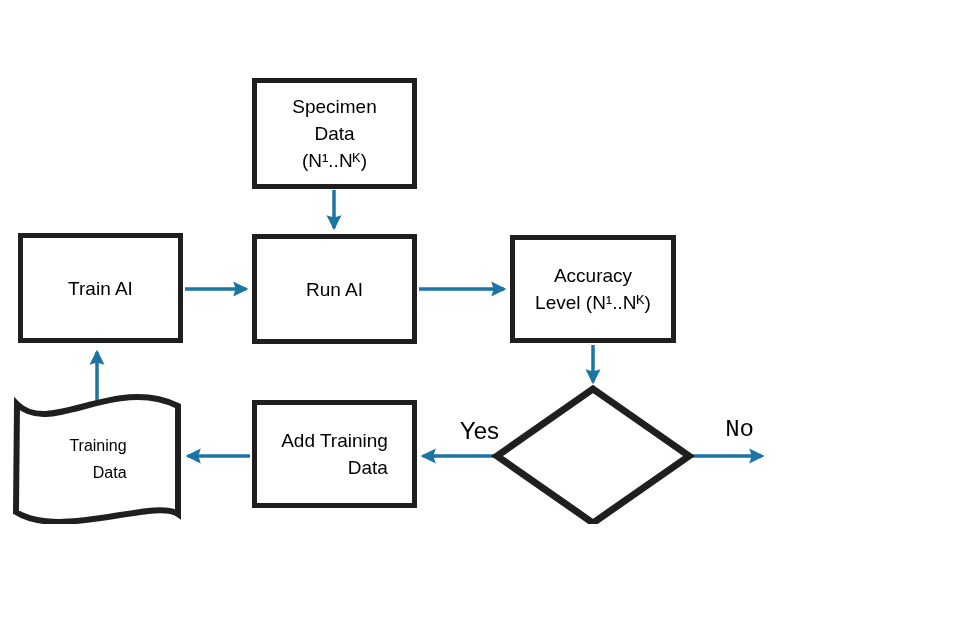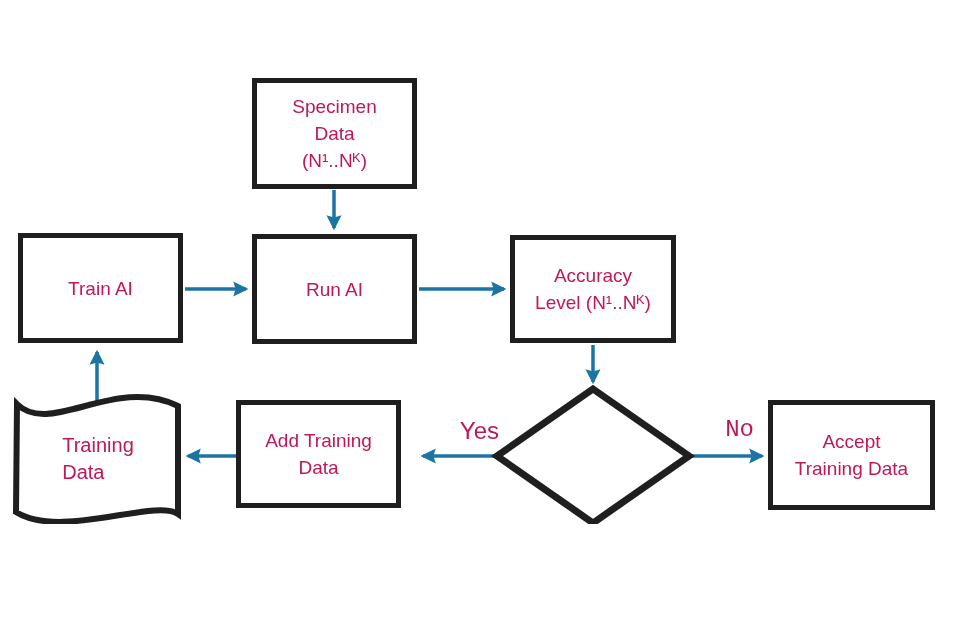--- a/index.html
+++ b/index.html
@@ -3,21 +3,21 @@
 <meta charset="utf-8">
 <style>
   html, body { margin: 0; padding: 0; background: #ffffff; }
   #canvas {
     position: relative;
     width: 960px;
     height: 524px;
     background: #ffffff;
     overflow: hidden;
     font-family: "Liberation Sans", "DejaVu Sans", sans-serif;
-    color: #be185d;
+    color: #000000;
   }
   #connectors {
     position: absolute;
     left: 0; top: 0;
     width: 960px; height: 640px;
   }
   .node {
     position: absolute;
     box-sizing: border-box;
     background: #ffffff;
@@ -28,22 +28,22 @@
     text-align: center;
     font-size: 19px;
     line-height: 27px;
     white-space: pre-line;
   }
   .shape-label {
     position: absolute;
     display: flex;
     align-items: center;
     justify-content: center;
-    text-align: left;
-    font-size: 20px;
+    text-align: right;
+    font-size: 16px;
     line-height: 27px;
     white-space: pre-line;
     background: transparent;
   }
   .edge-label {
     position: absolute;
     width: 64px;
     text-align: right;
     font-size: 24px;
     line-height: 22px;
@@ -81,25 +81,23 @@
 Data
 (N¹..Nᴷ)</div>
 
   <div class="node" style="left:252px; top:234px; width:165px; height:110px;">Run AI</div>
 
   <div class="node" style="left:18px; top:233px; width:165px; height:110px;">Train AI</div>
 
   <div class="node" style="left:510px; top:235px; width:166px; height:108px;">Accuracy
 Level (N¹..Nᴷ)</div>
 
-  <div class="node" style="left:236px; top:400px; width:165px; height:108px;">Add Training
+  <div class="node" style="left:252px; top:400px; width:165px; height:108px;text-align:right;">Add Training
 Data</div>
 
-  <div class="node" style="left:768px; top:400px; width:167px; height:110px;">Accept
-Training Data</div>
 
 
   <div class="shape-label" style="left:26px; top:424px; width:144px; height:70px;">Training
 Data</div>
 
   <div class="edge-label" style="left:435px; top:420px;">Yes</div>
 
   <div class="edge-label" style="left:690px; top:419px;font-family:Liberation Mono, monospace;">No</div>
 
 </div>

